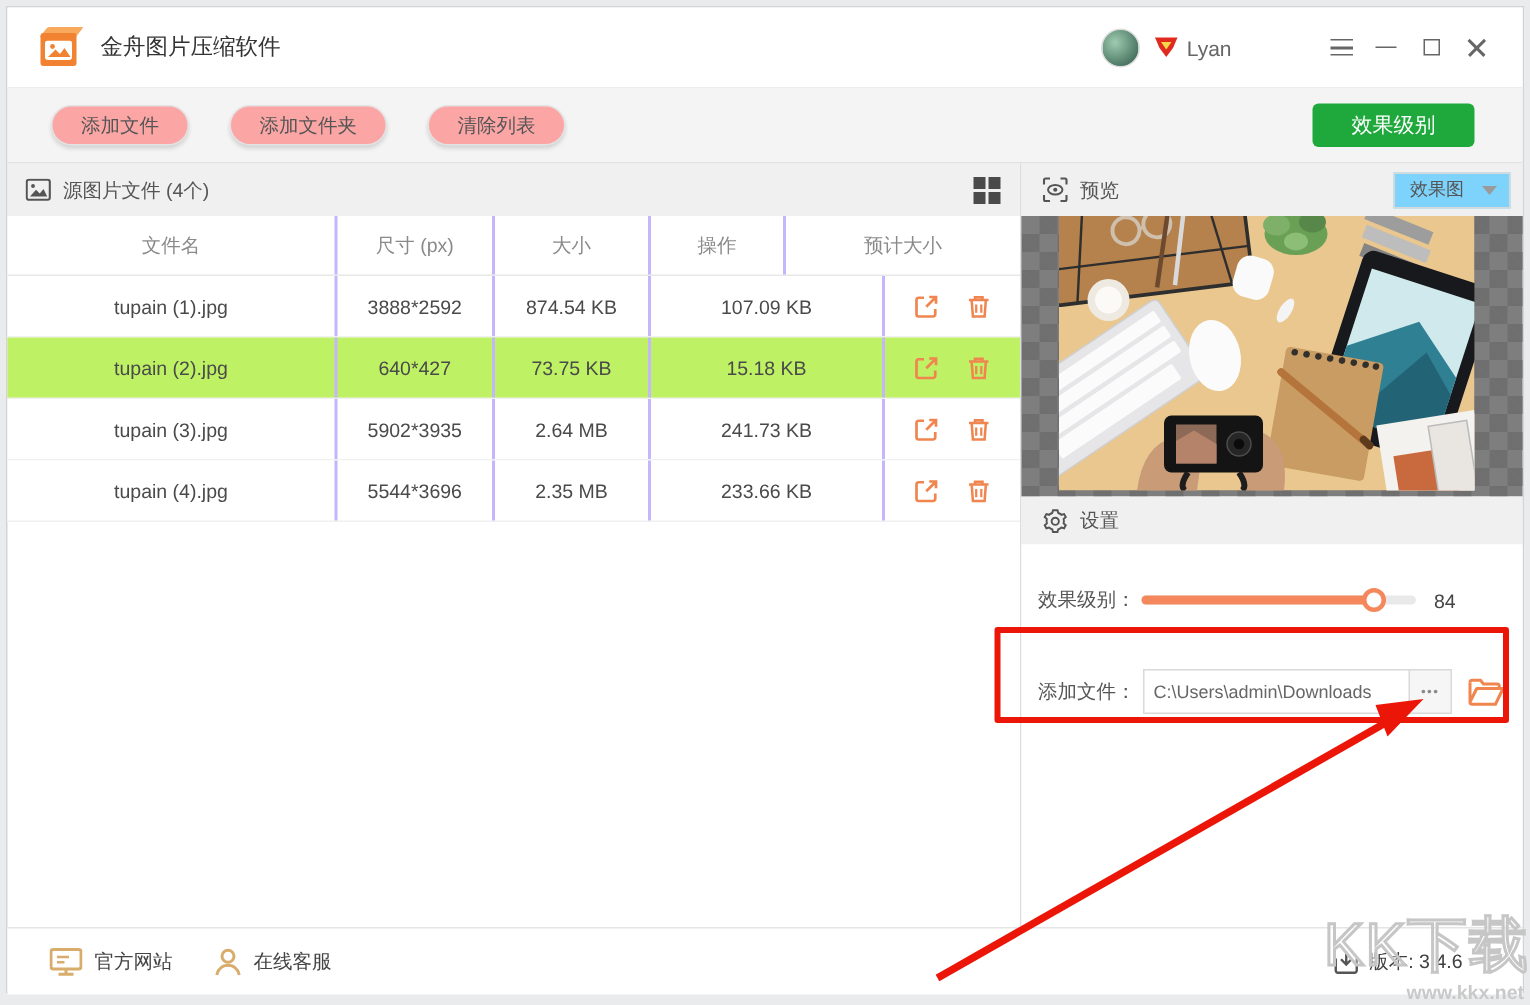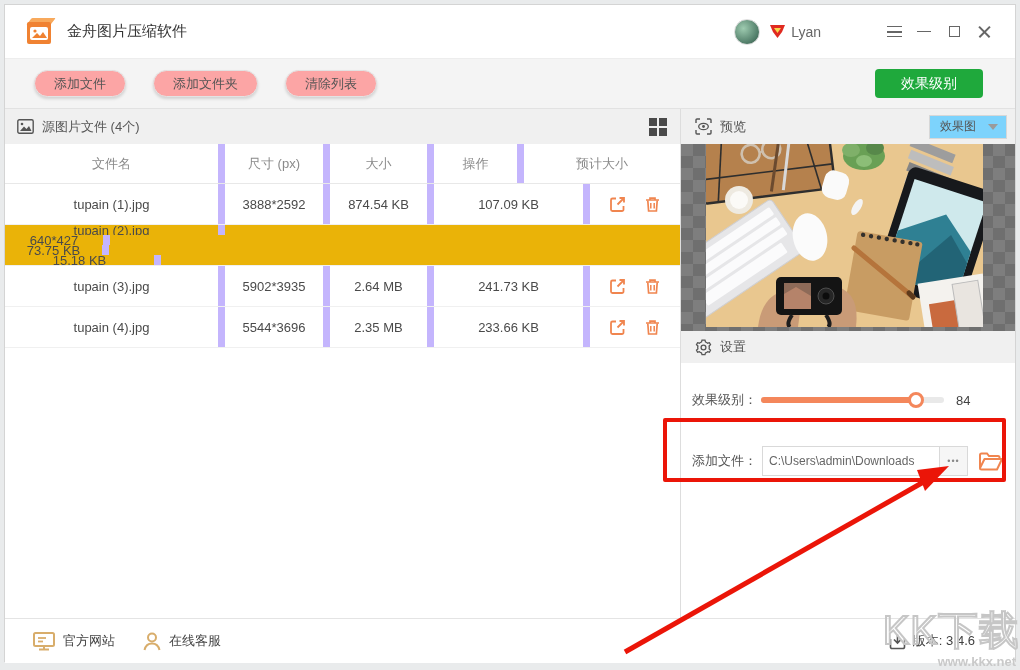--- a/index.html
+++ b/index.html
@@ -39,25 +39,25 @@
   .main { position:absolute; left:0; top:104px; width:100%; height:509px; display:flex; }
   .left-panel { position:relative; width:676px; height:100%; border-right:1px solid #ddd; }
   .panel-header { height:35px; background:#f0f0f0; display:flex; align-items:center; font-size:13px; color:#555; }
   .lp-header .ph-icon { margin-left:12px; margin-right:8px; display:flex; }
   .grid-ico { margin-left:auto; margin-right:13px; width:18px; height:18px; display:grid; grid-template-columns:8px 8px; grid-template-rows:8px 8px; gap:2px; cursor:pointer; }
   .grid-ico span { background:#4a4a4a; }
 
   .ftable { position:absolute; left:0; top:35px; width:100%; }
   .trow { display:flex; height:41px; align-items:stretch; border-bottom:1px solid #f0f0f0; background:#fff; }
   .trow.head { height:40px; border-bottom:1px solid #e8e8e8; }
-  .tcell { display:flex; align-items:center; justify-content:center; font-size:13px; color:#4a4a4a; border-right:7px solid #c4b5fd; overflow:hidden; }
+  .tcell { display:flex; align-items:center; justify-content:center; font-size:13px; color:#4a4a4a; border-right:2px solid #c4b5fd; overflow:hidden; }
   .tcell:last-child { border-right:none; }
   .trow.head .tcell { color:#8a8a8a; }
   .c-name{width:220px;} .c-dim{width:105px;} .c-size{width:104px;} .c-est{width:156px;} .c-op{flex:1; gap:16px;}
-  .trow.selected { background:#eab308;flex-direction:column; }
+  .trow.selected { background:#bef264; }
   .opbtn { width:19px; height:19px; cursor:pointer; display:flex; }
 
   .right-panel { position:relative; flex:1; height:100%; }
   .rp-header { display:flex; align-items:center; height:35px; background:#f0f0f0; font-size:13px; color:#555; }
   .rp-header .ph-icon { margin-left:14px; margin-right:8px; display:flex; }
   .dropdown { margin-left:auto; margin-right:8px; width:78px; height:24px; background:#7dd3fc; border:1px solid #d7d7d7; display:flex; align-items:center; font-size:12px; color:#555; cursor:pointer; }
   .dropdown .dd-label { margin-left:10px; }
   .caret { margin-left:auto; margin-right:8px; width:0; height:0; border-left:5px solid transparent; border-right:5px solid transparent; border-top:6px solid #9a9a9a; }
 
   .preview-area { position:absolute; left:0; top:35px; width:100%; height:187px;

